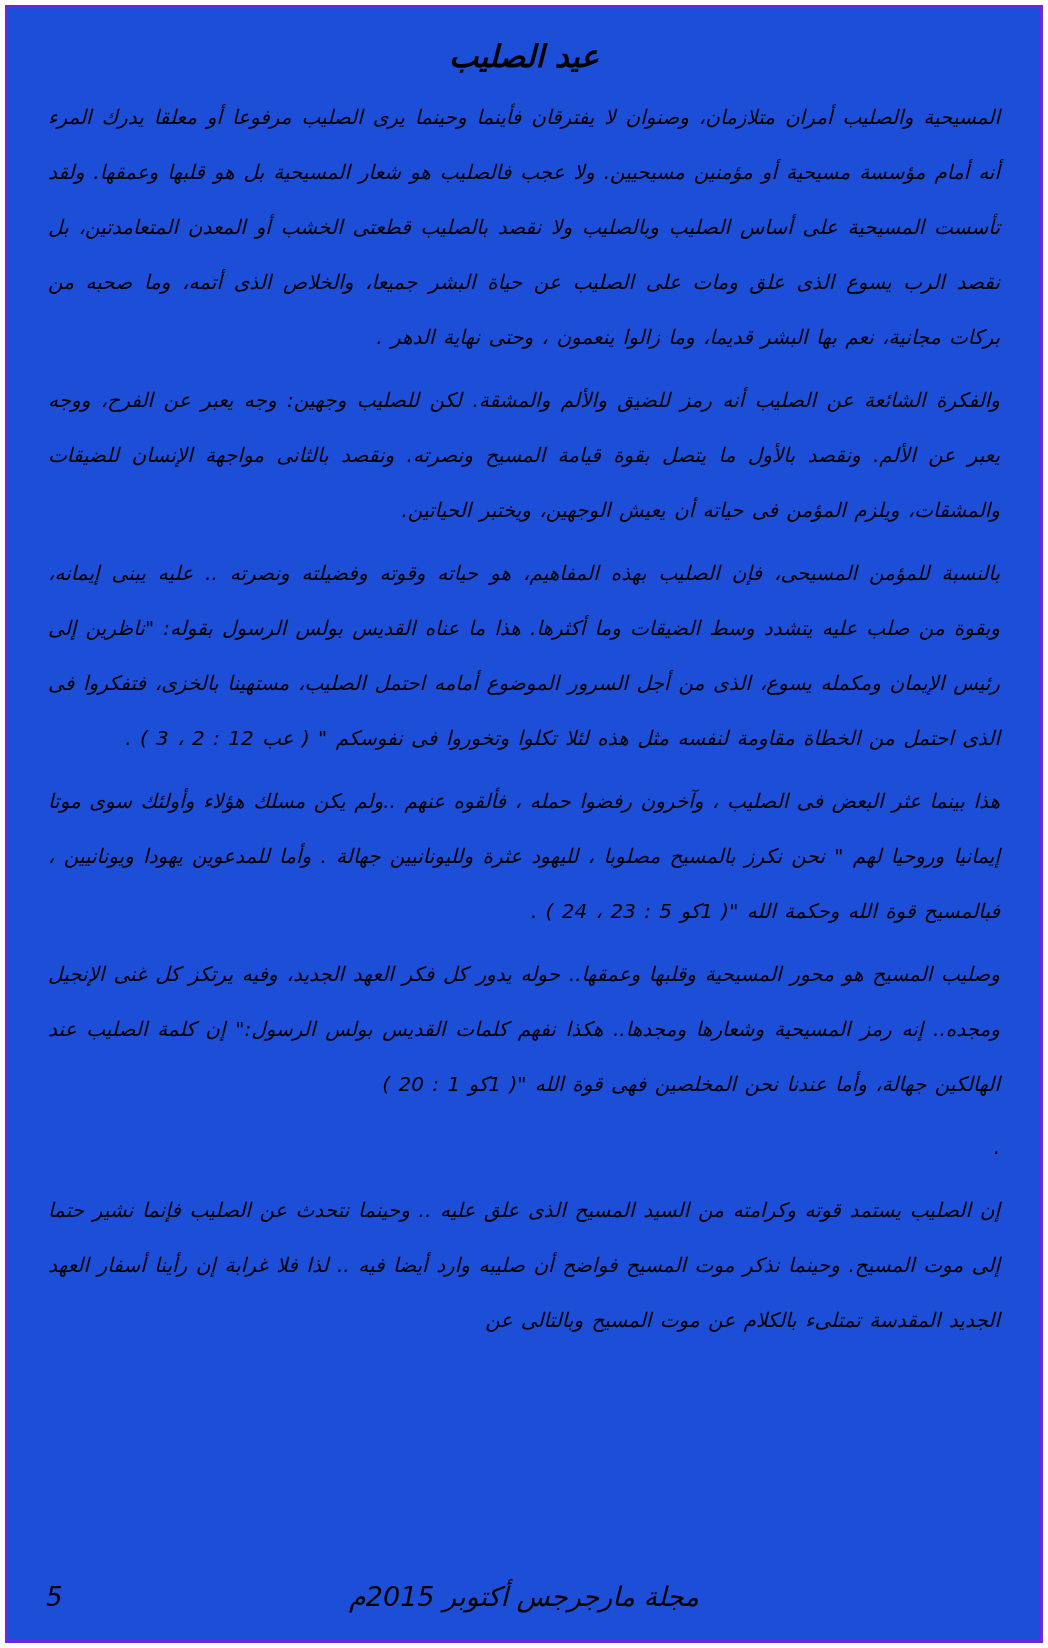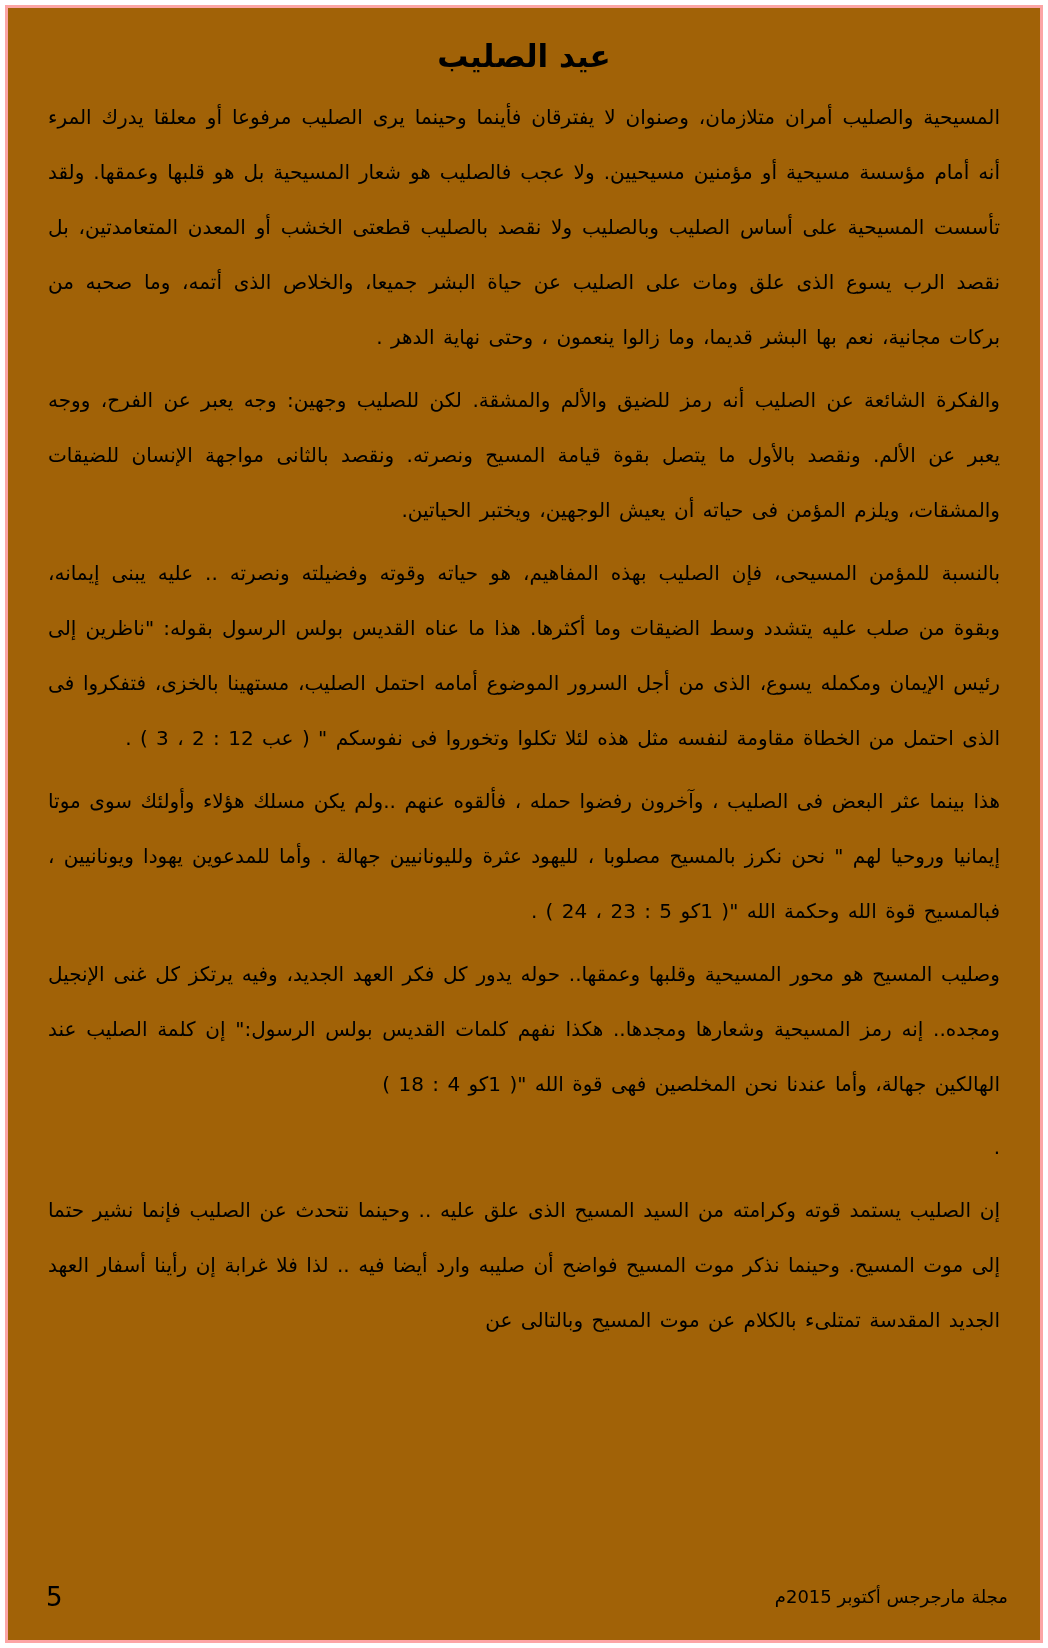--- a/index.html
+++ b/index.html
@@ -11,22 +11,23 @@
     width: 1048px;
     height: 1648px;
     position: relative;
     overflow: hidden;
     font-family: "DejaVu Sans", "DejaVu Serif", sans-serif;
     color: #000000;
   }
   .page-frame {
     position: absolute;
     top: 5px; left: 5px; right: 5px; bottom: 5px;
-    border: 3px solid #fca5a5;
-    background: #a16207;
+    border: 3px solid #6d28d9;
+    background: #1d4ed8;
+    font-style: italic;
   }
   .content {
     position: absolute;
     top: 22px;
     right: 32px;
     left: 32px;
     direction: rtl;
   }
   .doc-title {
     margin: 0 0 6px 0;
@@ -48,22 +49,22 @@
   .page-footer {
     position: absolute;
     bottom: 22px;
     left: 32px;
     right: 32px;
     height: 42px;
     direction: ltr;
   }
   .journal-line {
     display: block;
-    text-align: right;
-    font-size: 18px;
+    text-align: center;
+    font-size: 27px;
     line-height: 42px;
     direction: rtl;
   }
   .page-number {
     position: absolute;
     left: 6px;
     top: 0;
     font-size: 26px;
     line-height: 42px;
   }
@@ -71,21 +72,21 @@
 </head>
 <body>
 
 <div class="page-frame">
   <div class="content">
     <h1 class="doc-title">عيد الصليب</h1>
     <p class="para">المسيحية والصليب أمران متلازمان، وصنوان لا يفترقان فأينما وحينما يرى الصليب مرفوعا أو معلقا يدرك المرء أنه أمام مؤسسة مسيحية أو مؤمنين مسيحيين. ولا عجب فالصليب هو شعار المسيحية بل هو قلبها وعمقها. ولقد تأسست المسيحية على أساس الصليب وبالصليب ولا نقصد بالصليب قطعتى الخشب أو المعدن المتعامدتين، بل نقصد الرب يسوع الذى علق ومات على الصليب عن حياة البشر جميعا، والخلاص الذى أتمه، وما صحبه من بركات مجانية، نعم بها البشر قديما، وما زالوا ينعمون ، وحتى نهاية الدهر .</p>
     <p class="para">والفكرة الشائعة عن الصليب أنه رمز للضيق والألم والمشقة. لكن للصليب وجهين: وجه يعبر عن الفرح، ووجه يعبر عن الألم. ونقصد بالأول ما يتصل بقوة قيامة المسيح ونصرته. ونقصد بالثانى مواجهة الإنسان للضيقات والمشقات، ويلزم المؤمن فى حياته أن يعيش الوجهين، ويختبر الحياتين.</p>
     <p class="para">بالنسبة للمؤمن المسيحى، فإن الصليب بهذه المفاهيم، هو حياته وقوته وفضيلته ونصرته .. عليه يبنى إيمانه، وبقوة من صلب عليه يتشدد وسط الضيقات وما أكثرها.  هذا ما عناه القديس بولس الرسول بقوله: "ناظرين إلى رئيس الإيمان ومكمله يسوع، الذى من أجل السرور الموضوع أمامه احتمل الصليب، مستهينا بالخزى، فتفكروا فى الذى احتمل من الخطاة مقاومة لنفسه مثل هذه لئلا تكلوا وتخوروا فى نفوسكم " ( عب 12 : 2 ، 3 ) .</p>
     <p class="para">هذا بينما عثر البعض فى الصليب ، وآخرون رفضوا حمله ، فألقوه عنهم ..ولم يكن مسلك هؤلاء وأولئك سوى موتا إيمانيا وروحيا لهم " نحن نكرز بالمسيح مصلوبا ، لليهود عثرة ولليونانيين جهالة . وأما للمدعوين يهودا ويونانيين ، فبالمسيح قوة الله وحكمة الله "( 1كو 5 : 23 ، 24 ) .</p>
-    <p class="para">وصليب المسيح هو محور المسيحية وقلبها وعمقها.. حوله يدور كل فكر العهد الجديد، وفيه يرتكز كل غنى الإنجيل ومجده.. إنه رمز المسيحية وشعارها ومجدها.. هكذا نفهم كلمات القديس بولس الرسول:" إن كلمة الصليب عند الهالكين جهالة، وأما عندنا نحن المخلصين فهى قوة الله "( 1كو 4 : 18 )</p>
+    <p class="para">وصليب المسيح هو محور المسيحية وقلبها وعمقها.. حوله يدور كل فكر العهد الجديد، وفيه يرتكز كل غنى الإنجيل ومجده.. إنه رمز المسيحية وشعارها ومجدها.. هكذا نفهم كلمات القديس بولس الرسول:" إن كلمة الصليب عند الهالكين جهالة، وأما عندنا نحن المخلصين فهى قوة الله "( 1كو 1 : 20 )</p>
     <p class="para period-line">.</p>
     <p class="para">إن الصليب يستمد قوته وكرامته من السيد المسيح الذى علق عليه .. وحينما نتحدث عن الصليب فإنما نشير حتما إلى موت المسيح. وحينما نذكر موت المسيح فواضح أن صليبه وارد أيضا فيه .. لذا فلا غرابة إن رأينا أسفار العهد الجديد المقدسة تمتلىء بالكلام عن موت المسيح وبالتالى عن</p>
   </div>
 
   <div class="page-footer">
     <span class="page-number">5</span>
     <span class="journal-line">مجلة مارجرجس أكتوبر 2015م</span>
   </div>
 </div>
 

